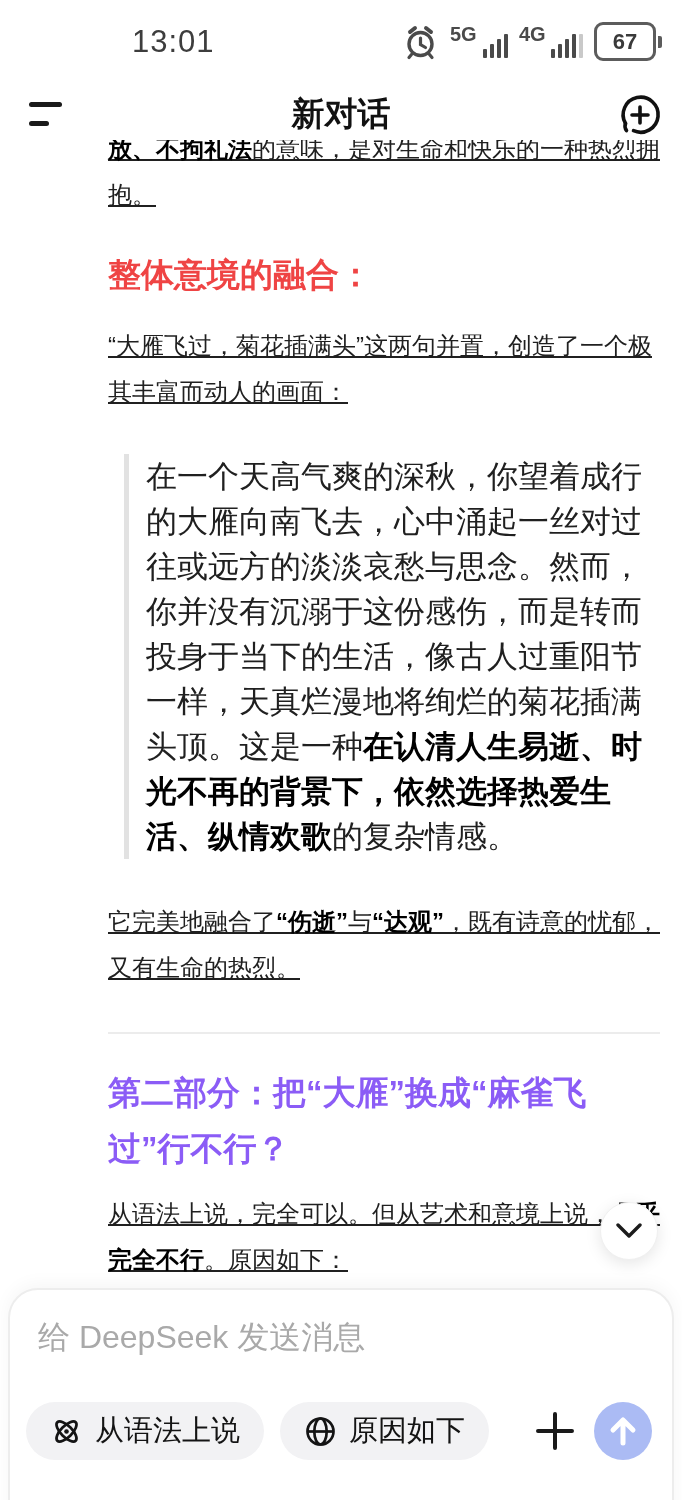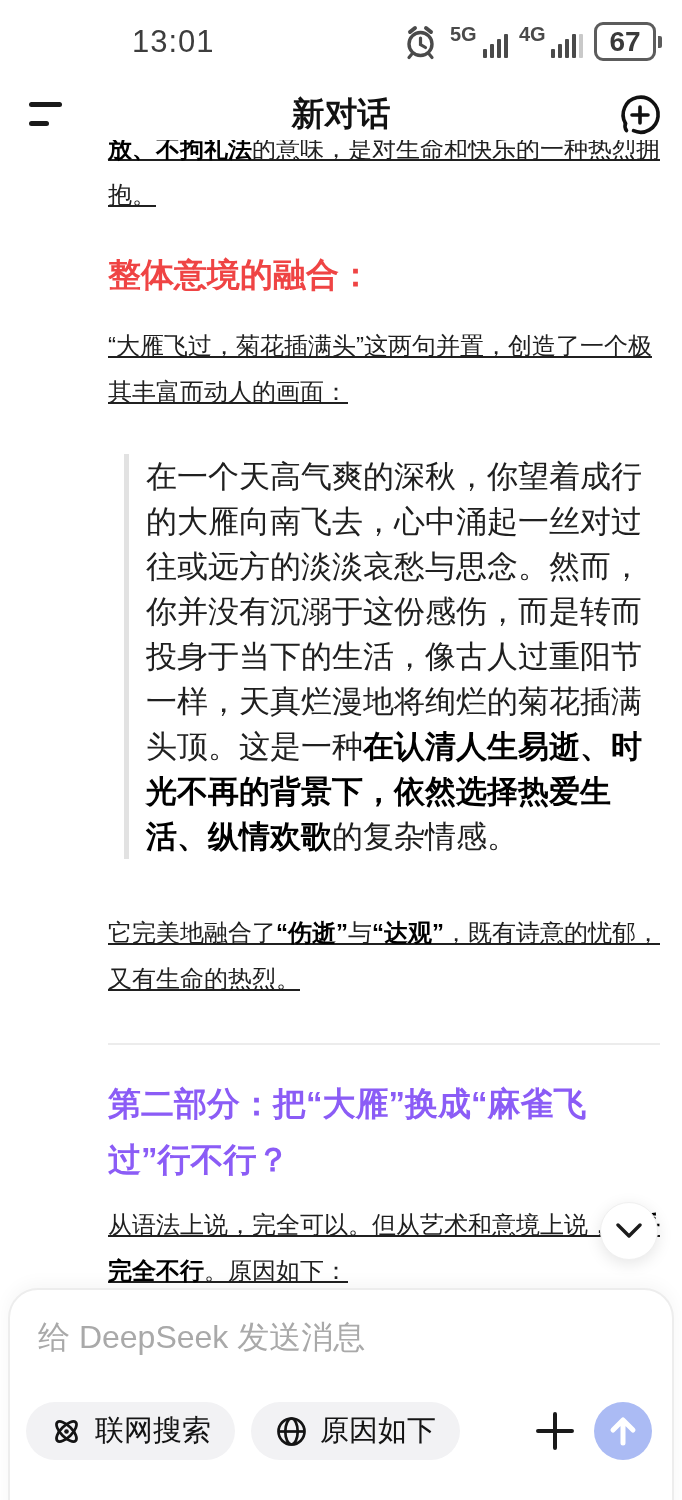--- a/index.html
+++ b/index.html
@@ -13,40 +13,40 @@
   .statusbar{position:absolute;top:0;left:0;right:0;height:70px;}
   .time{position:absolute;left:132px;top:24px;font-size:31px;font-weight:500;color:#3d3d3d;letter-spacing:1px;}
   .sb-icons{position:absolute;right:20px;top:22px;display:flex;align-items:center;gap:11px;justify-content:flex-end;}
   .sig-group{position:relative;width:58px;height:38px;}
   .sig-label{position:absolute;left:0;top:0;font-size:20px;font-weight:700;color:#4a4a4a;}
   .bars{position:absolute;right:0;bottom:3px;display:flex;align-items:flex-end;gap:3px;}
   .bar{width:4px;border-radius:1px;background:#4a4a4a;}
   .bar.light{background:#c9c9c9;}
   .battery{display:flex;align-items:center;}
   .batt-body{width:56px;height:33px;border:3px solid #5c5c5c;border-radius:9px;display:flex;align-items:center;justify-content:center;}
-  .batt-num{font-size:28px;font-weight:600;color:#3a3a3a;}
+  .batt-num{font-size:22px;font-weight:600;color:#3a3a3a;}
   .batt-nub{width:4px;height:12px;background:#5c5c5c;border-radius:0 2px 2px 0;margin-left:2px;}
   
   .header{position:absolute;top:78px;left:0;right:0;height:72px;}
   .menu-btn{position:absolute;left:29px;top:14px;width:40px;height:40px;cursor:pointer;}
   .menu-btn .l1{position:absolute;left:0;top:10px;width:33px;height:5px;border-radius:2.5px;background:#1a1a1a;}
   .title{position:absolute;left:0;right:0;top:0;height:72px;display:flex;align-items:center;justify-content:center;
     font-size:33px;font-weight:600;color:#111;}
   .newchat-btn{position:absolute;right:18px;top:13px;width:48px;height:48px;cursor:pointer;}
   
   .content{position:absolute;top:140px;left:0;right:0;height:1148px;overflow:hidden;}
   .content-inner{padding:0 22px 0 108px;}
   .para{font-size:24px;line-height:46px;color:#202020;margin:0;text-decoration:underline;}
   .para .b,.b{font-weight:700;color:#000;}
   .p-clip{margin-top:-14px;}
   .h-sec{font-size:33px;line-height:46px;font-weight:700;color:#ef4444;margin:34px 0 0;}
   .p-intro{margin-top:25px;}
   .quote{margin:39px 16px 0;border-left:5px solid #e2e2e2;padding:0 0 0 17px;
     font-size:31px;line-height:45px;color:#202020;}
-  .p-fusion{margin-top:51px;}
+  .p-fusion{margin-top:40px;}
   .divider{border:none;border-top:2px solid #ececec;margin:41px 0 0;}
   .h-part{font-size:33px;line-height:56px;font-weight:700;color:#8b5cf6;margin:31px 0 0;}
   .p-grammar{margin-top:14px;}
   
   .scroll-btn{position:absolute;left:600px;top:1202px;width:56px;height:56px;border-radius:50%;
     background:#ffffff;border:1px solid #f0f0f0;box-shadow:0 4px 16px rgba(0,0,0,0.10);
     display:flex;align-items:center;justify-content:center;cursor:pointer;}
   
   .composer{position:absolute;left:8px;right:8px;top:1288px;height:250px;background:#fff;
     border:2px solid #ededed;border-radius:30px;box-shadow:0 -4px 18px rgba(0,0,0,0.04);box-sizing:border-box;}
@@ -139,21 +139,21 @@
 
 <div class="composer">
   <input class="msg-input" type="text" placeholder="给 DeepSeek 发送消息" style="">
   <div class="composer-row">
     <div class="pill">
       <svg width="33" height="33" viewBox="0 0 33 33">
         <ellipse cx="16.5" cy="16.5" rx="13" ry="5.6" fill="none" stroke="#141414" stroke-width="2.7" transform="rotate(45 16.5 16.5)"></ellipse>
         <ellipse cx="16.5" cy="16.5" rx="13" ry="5.6" fill="none" stroke="#141414" stroke-width="2.7" transform="rotate(-45 16.5 16.5)"></ellipse>
         <circle cx="16.5" cy="16.5" r="2.3" fill="#141414"></circle>
       </svg>
-      <span class="pill-label">联网搜索</span>
+      <span class="pill-label">从语法上说</span>
     </div>
     <div class="pill">
       <svg width="33" height="33" viewBox="0 0 33 33">
         <circle cx="16.5" cy="16.5" r="13" fill="none" stroke="#141414" stroke-width="2.7"></circle>
         <line x1="3.5" y1="16.5" x2="29.5" y2="16.5" stroke="#141414" stroke-width="2.7"></line>
         <ellipse cx="16.5" cy="16.5" rx="6.2" ry="13" fill="none" stroke="#141414" stroke-width="2.7"></ellipse>
       </svg>
       <span class="pill-label">原因如下</span>
     </div>
     <div class="spacer"></div>

